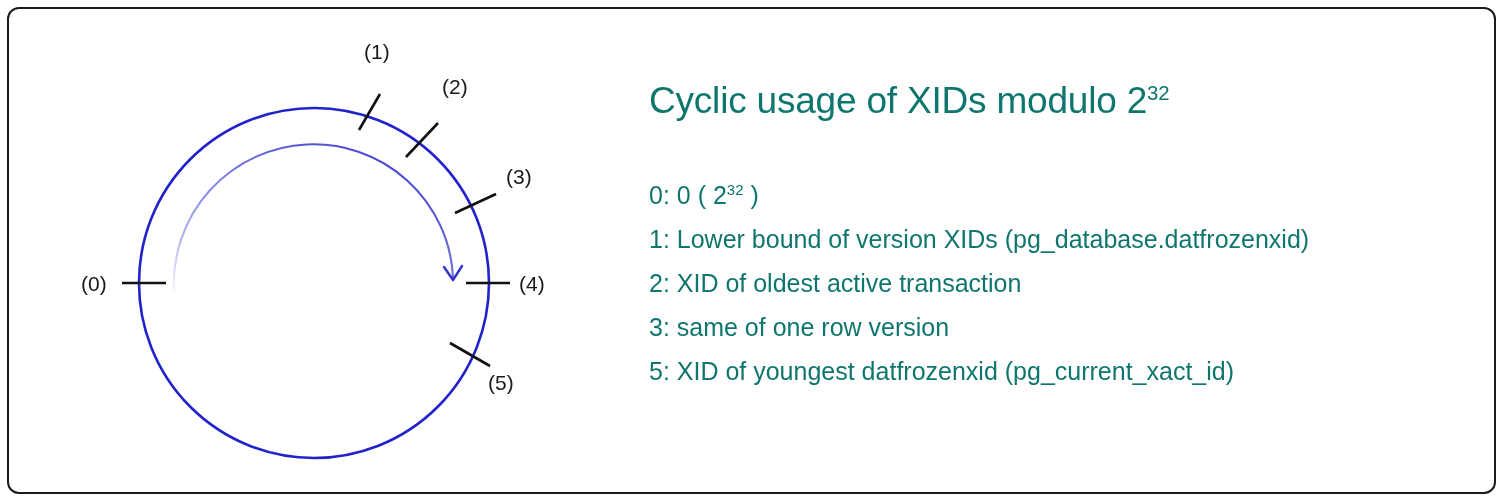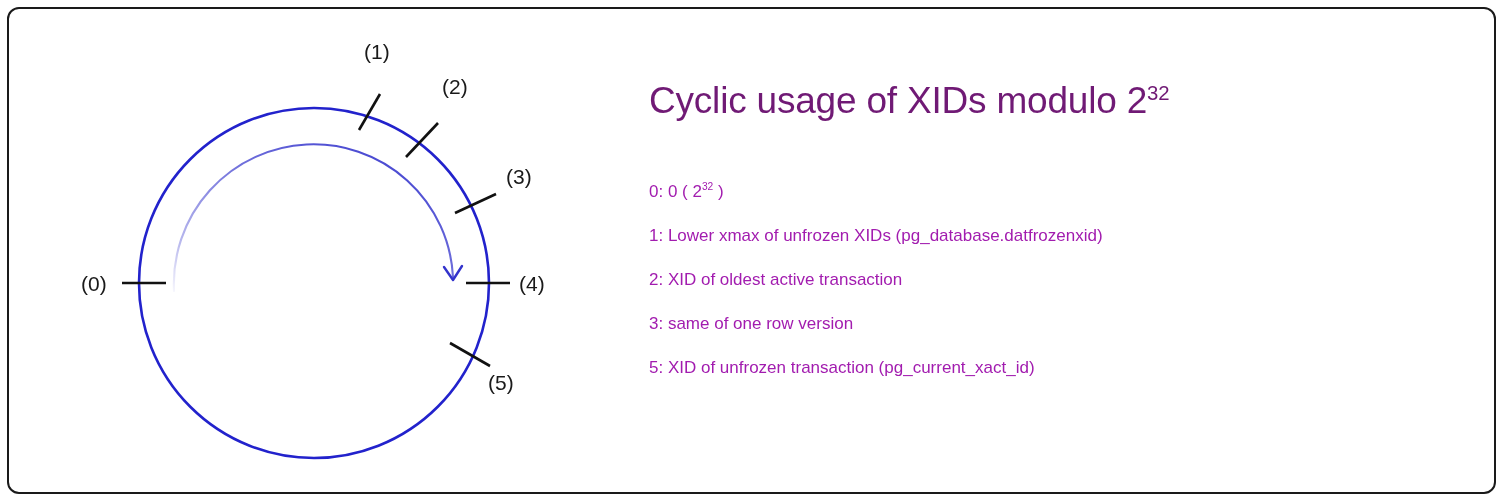--- a/index.html
+++ b/index.html
@@ -55,39 +55,39 @@
     top: 0;
     width: 840px;
     height: 502px;
   }
   .title {
     position: absolute;
     left: 0;
     top: 73px;
     font-size: 37px;
     font-family: "Liberation Sans", sans-serif;
-    color: #701a75;
+    color: #0f766e;
     letter-spacing: -0.2px;
     white-space: nowrap;
     line-height: 1;
   }
   .title sup {
     font-size: 0.55em;
     vertical-align: super;
     line-height: 0;
   }
   .legend {
     position: absolute;
     left: 0;
     top: 174px;
     width: 820px;
   }
   .legend-row {
-    font-size: 17px;
-    color: #a21caf;
+    font-size: 25px;
+    color: #0f766e;
     line-height: 1;
     height: 44px;
     white-space: nowrap;
     font-family: "Liberation Sans", sans-serif;
   }
   .legend-row sup {
     font-size: 0.6em;
     vertical-align: super;
     line-height: 0;
   }
@@ -145,33 +145,33 @@
         <span>Cyclic usage of XIDs modulo 2</span><sup>32</sup>
       </div>
 
       <div class="legend">
 
         <div class="legend-row">
           <span>0: 0 ( 2</span><sup>32</sup><span> )</span>
         </div>
 
         <div class="legend-row">
-          <span>1: Lower xmax of unfrozen XIDs (pg_database.datfrozenxid)</span>
+          <span>1: Lower bound of version XIDs (pg_database.datfrozenxid)</span>
         </div>
 
         <div class="legend-row">
           <span>2: XID of oldest </span><b>active</b><span> transaction</span>
         </div>
 
         <div class="legend-row">
           <span>3: same of one row version</span>
         </div>
 
 
         <div class="legend-row">
-          <span>5: XID of unfrozen transaction (pg_current_xact_id)</span>
+          <span>5: XID of youngest datfrozenxid (pg_current_xact_id)</span>
         </div>
 
       </div>
     </div>
 
   </div>
 </div>
 
 </body></html>

